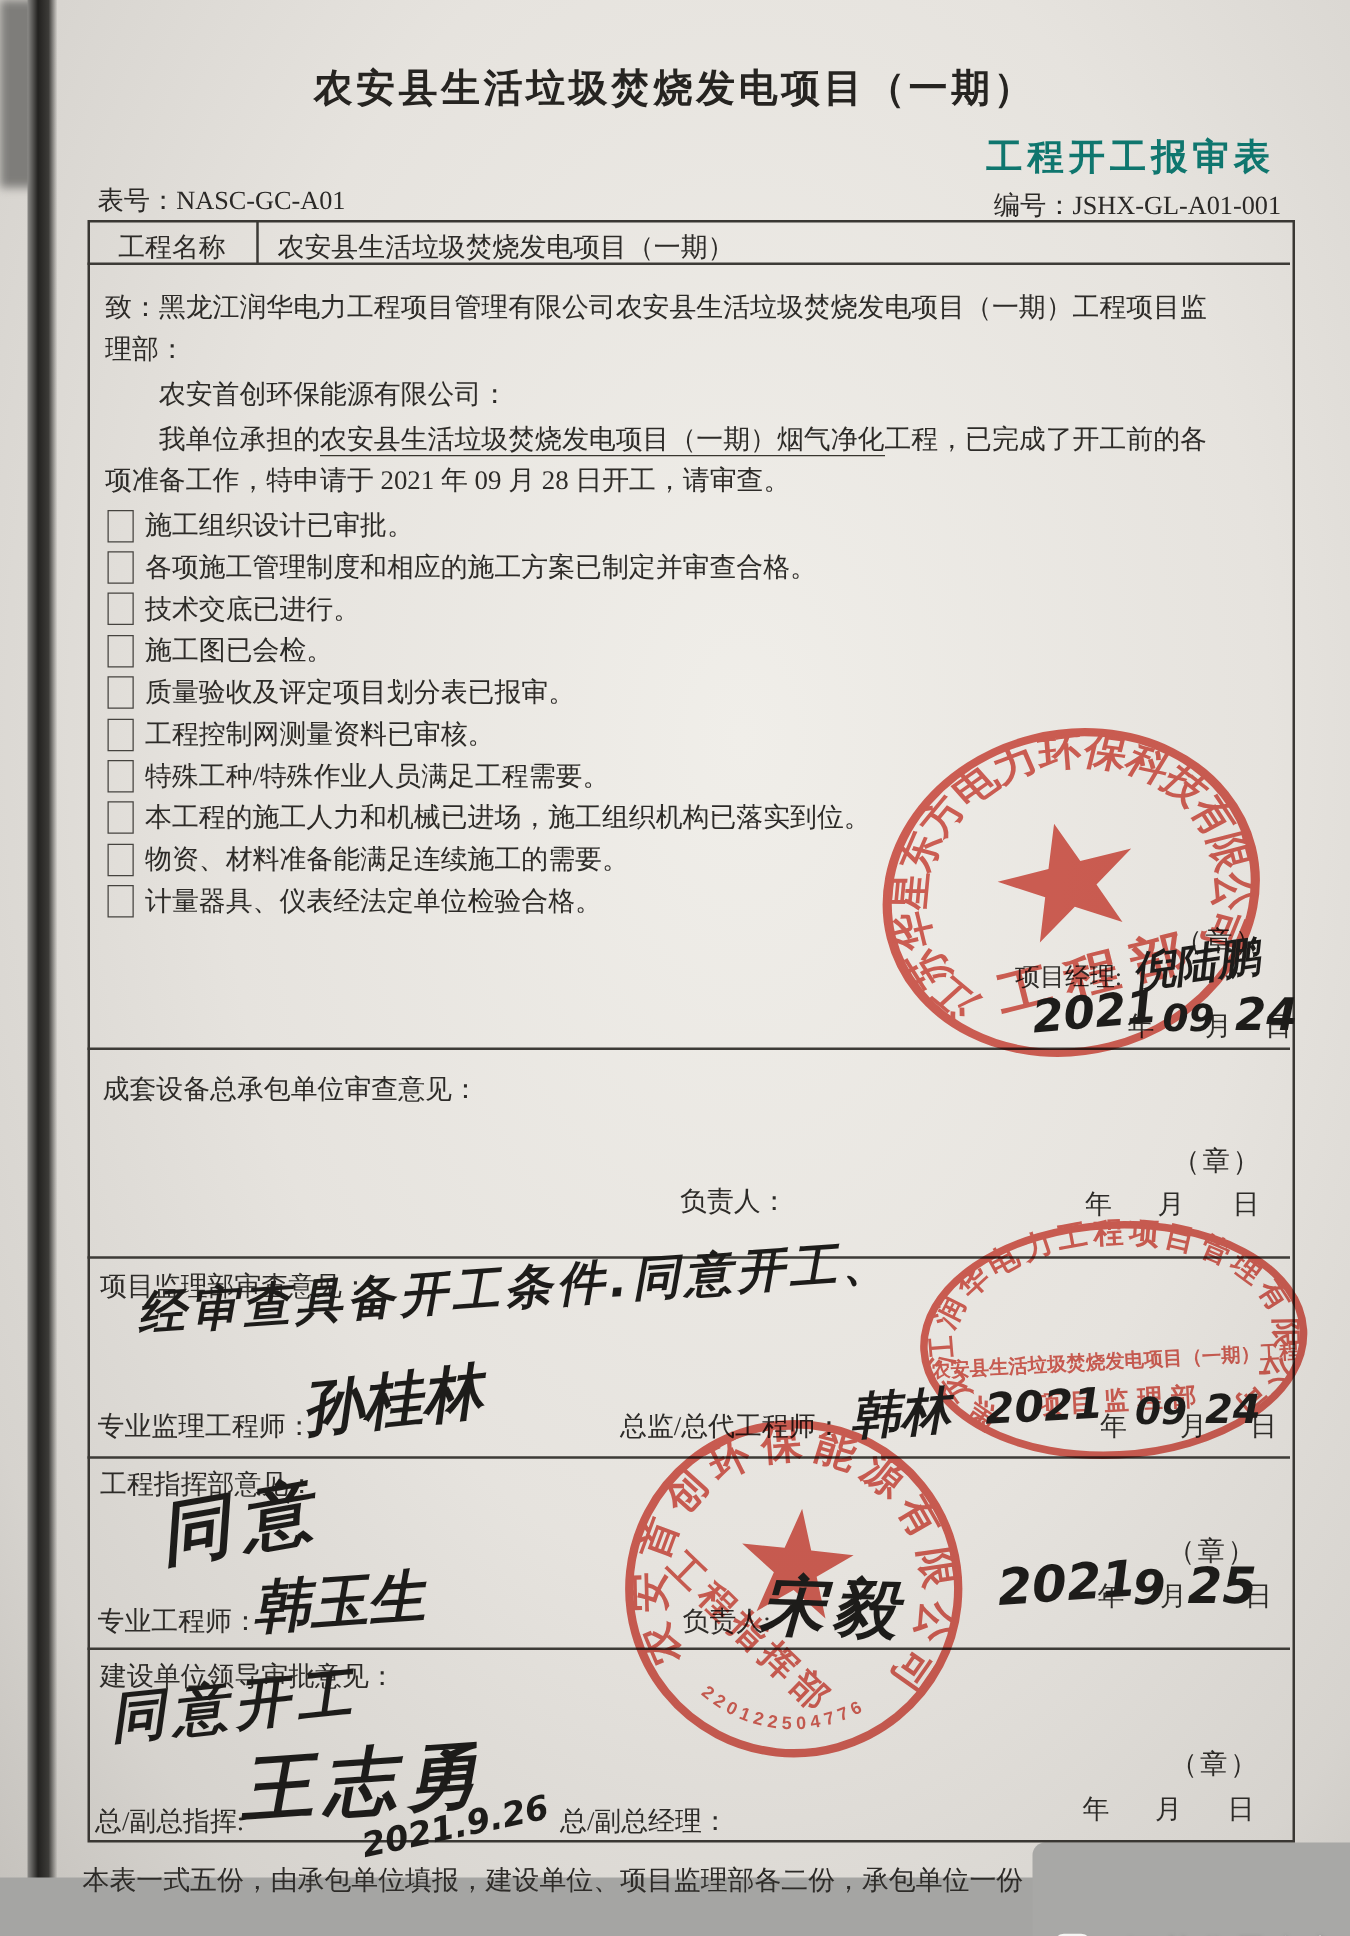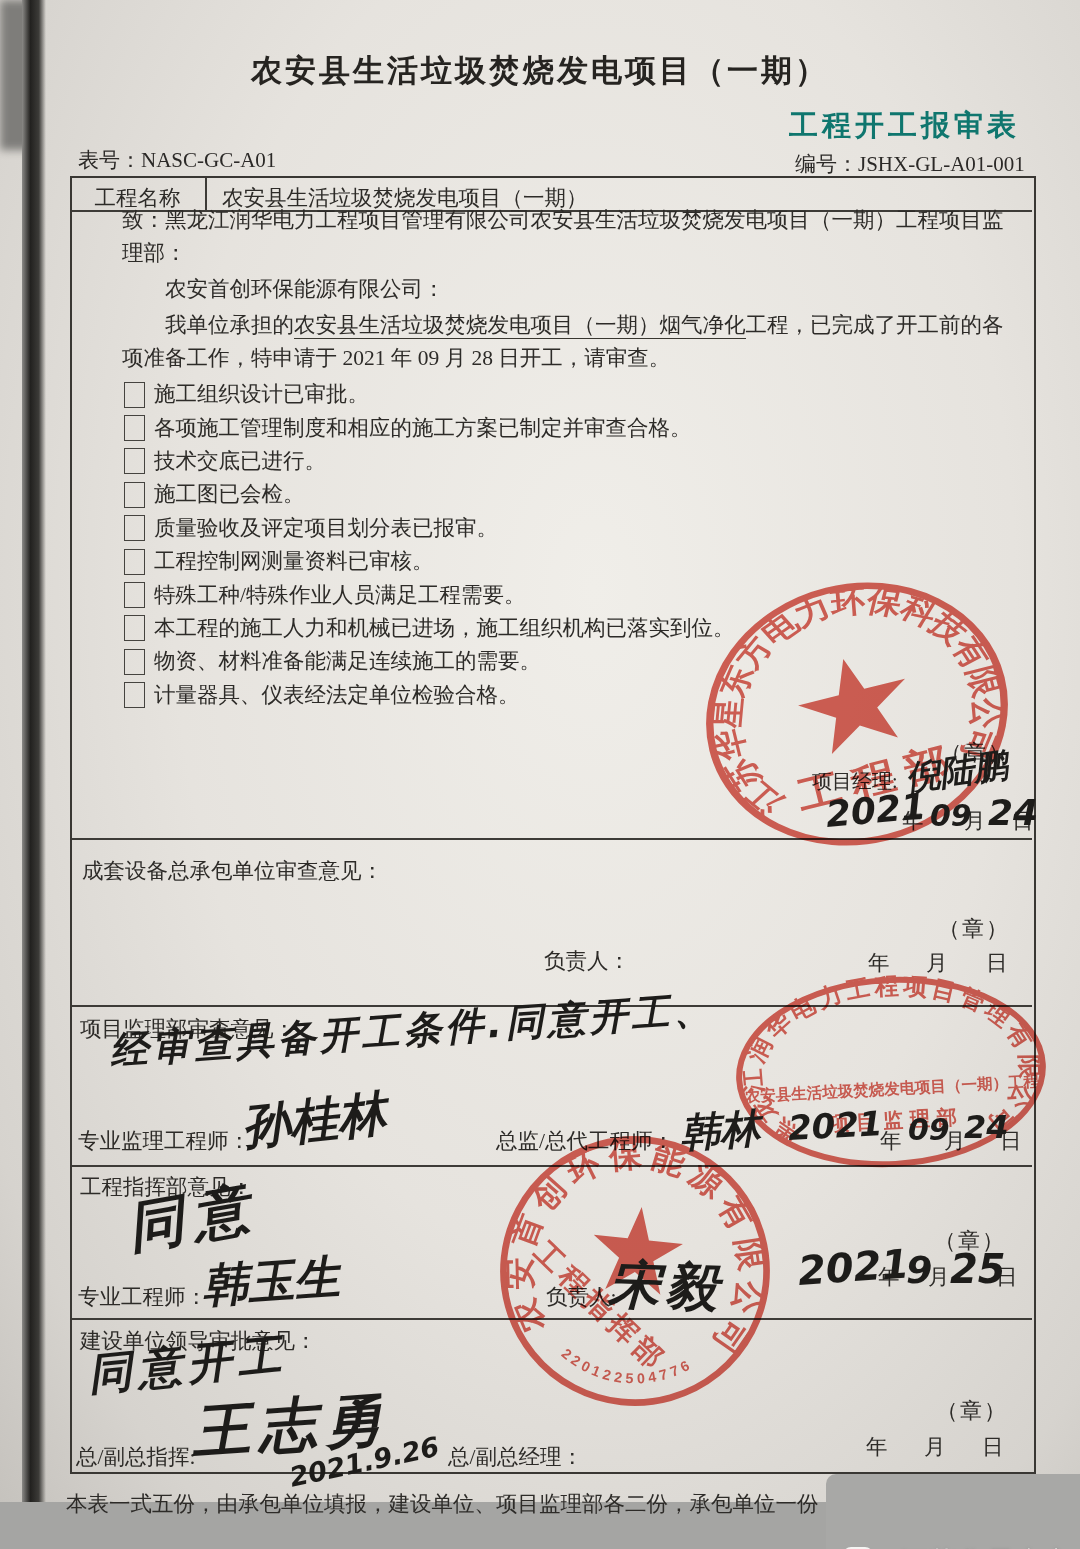--- a/index.html
+++ b/index.html
@@ -19,21 +19,21 @@
   .title1{left:60px;top:50px;width:960px;text-align:center;font-size:31px;font-weight:bold;letter-spacing:3px;color:#262421;}
   .title2{left:60px;top:106px;width:960px;text-align:right;font-size:29px;font-weight:bold;letter-spacing:4px;color:#0f766e;}
   .meta{font-size:21px;color:#2b2927;}
   
   .form-frame{left:70px;top:176px;width:962px;height:1294px;border:2.5px solid #393733;}
   .hline{height:2px;background:#3d3b37;left:70px;width:962px;}
   .vline{width:2px;background:#3d3b37;}
   .printed{font-size:21.5px;color:#2d2b28;}
   .cell-label{font-weight:normal;}
   
-  .request-block{left:84px;top:204px;width:890px;font-size:21.5px;line-height:33px;color:#2d2b28;margin-left:38px;}
+  .request-block{left:84px;top:230px;width:890px;font-size:21.5px;line-height:33px;color:#2d2b28;}
   .request-block p{margin:0 0 3px 0;}
   .indent{text-indent:2em;}
   .uline{border-bottom:1.6px solid #38362f;padding-bottom:1px;}
   .chk-item{display:flex;align-items:center;height:33.4px;}
   .chk-box{flex:0 0 auto;width:19px;height:24px;border:1.7px solid #45433f;margin:0 9px 0 2px;background:transparent;}
   
   .hw{font-family:"DejaVu Sans", sans-serif;font-style:italic;font-weight:bold;color:#1d1c1a;white-space:nowrap;transform-origin:left center;z-index:6;}
   
   .stamp{z-index:5;mix-blend-mode:multiply;opacity:.84;}
   .seal-mark{font-size:22px;color:#2d2b28;letter-spacing:2px;}

